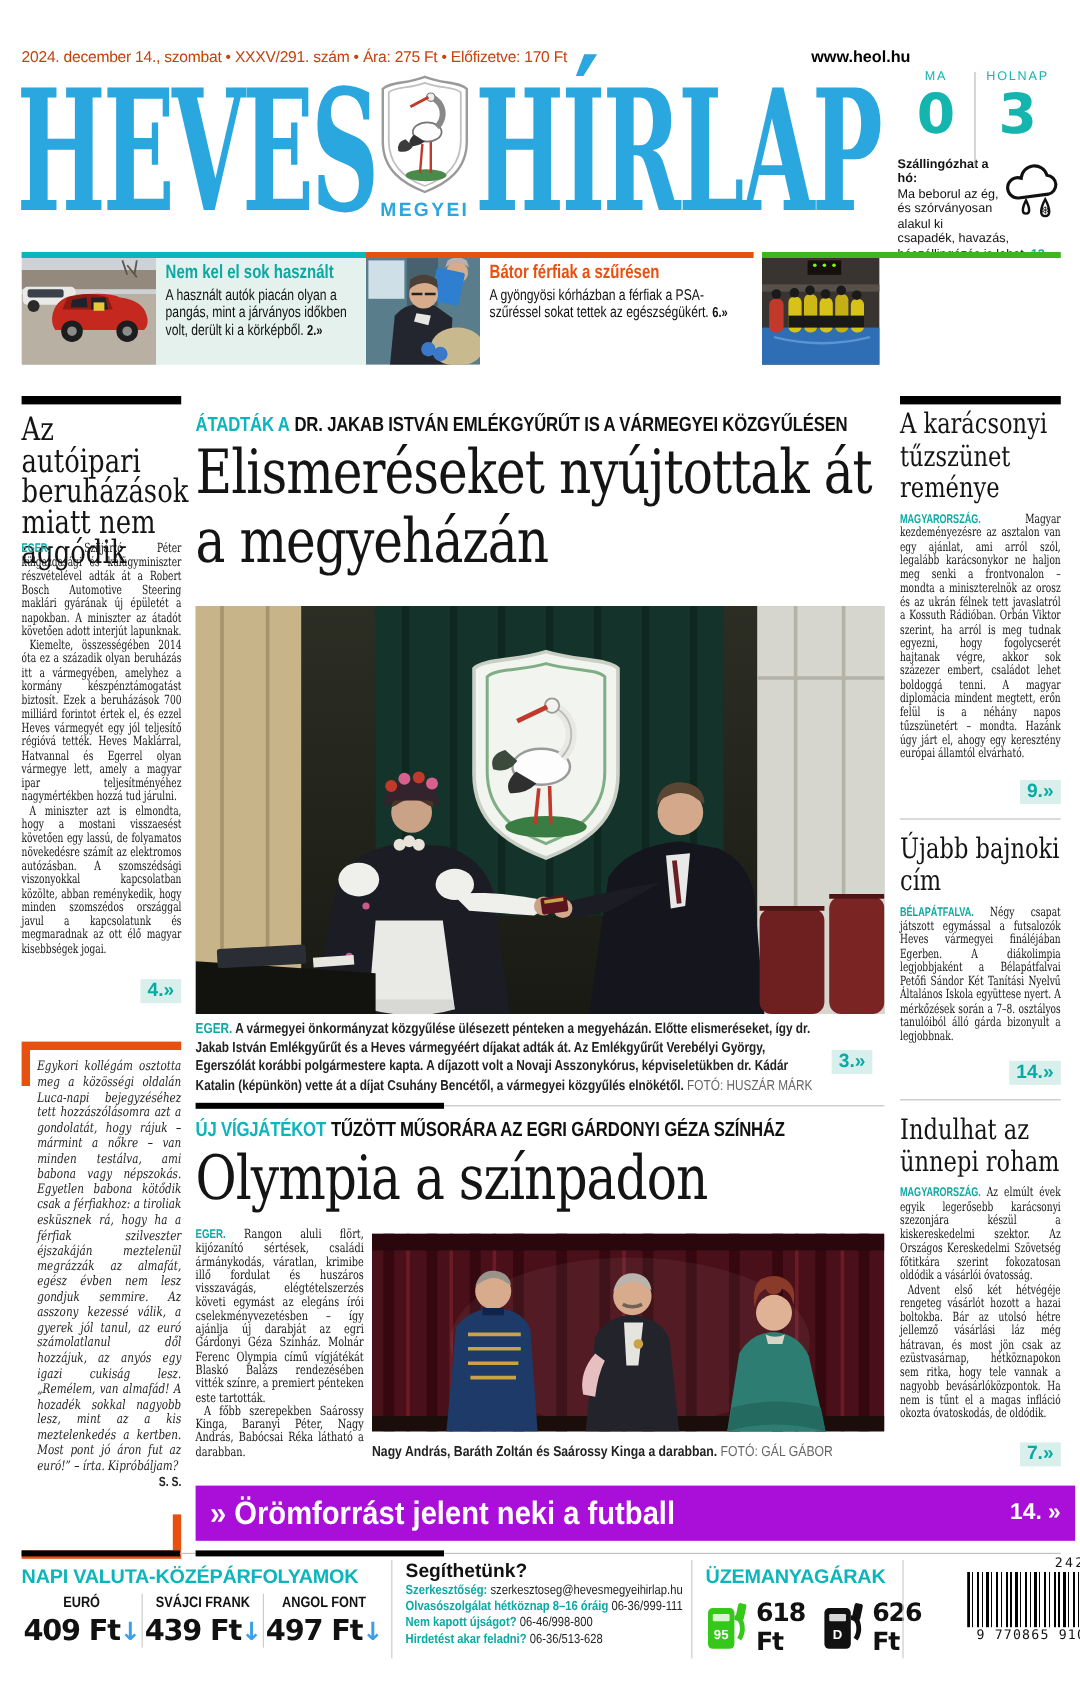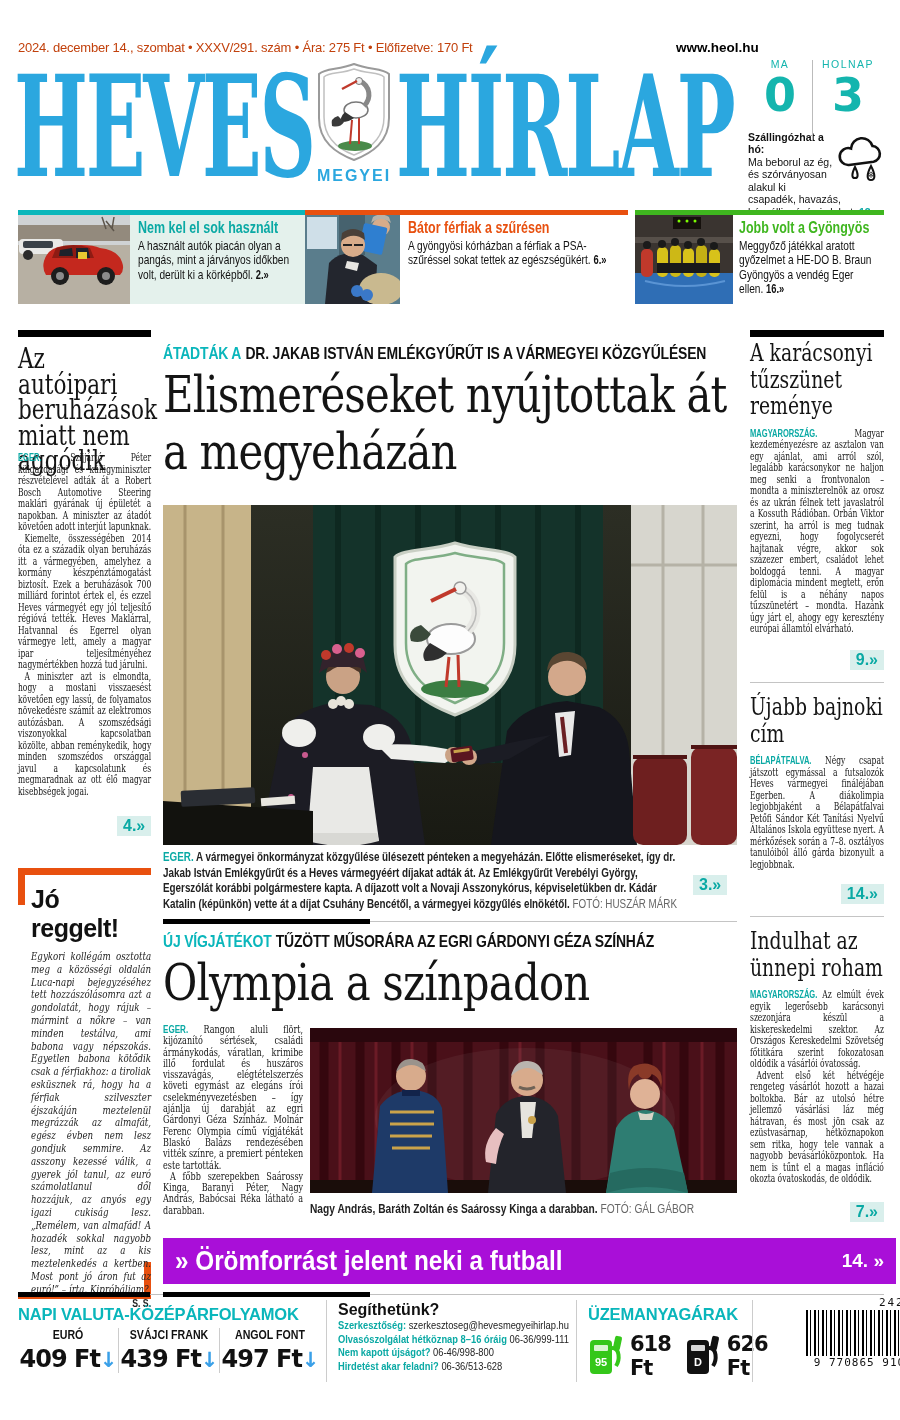--- a/index.html
+++ b/index.html
@@ -244,46 +244,38 @@
               <circle cx="27" cy="29" r="4" fill="#1a1a1a"></circle>
                 <circle cx="40" cy="27" r="4" fill="#1a1a1a"></circle>
               <circle cx="53" cy="30" r="4" fill="#1a1a1a"></circle>
                 <circle cx="66" cy="27" r="4" fill="#1a1a1a"></circle>
               <circle cx="79" cy="31" r="4" fill="#1a1a1a"></circle>
             </g>
             <rect x="6" y="34" width="12" height="28" rx="5" fill="#c0392b"></rect>
             <circle cx="12" cy="30" r="4" fill="#1a1a1a"></circle>
           </svg>
         </div>
-        <div class="ttext" style="width:137px;padding-left:6px;">
-          <div class="ttitle" style="color:#3FB61F;width:176px;transform:scaleX(.78);transform-origin:left top;">Jobb volt a Gyöngyös</div>
-          <div class="tcopy cx" style="width:176px;transform:scaleX(.78);">
-            <span>Meggyőző játékkal aratott győzelmet a HE-DO B. Braun Gyöngyös a vendég Eger ellen.</span>
-            <span class="tref">16.»</span>
-          </div>
-        </div>
       </div>
     </div>
   </div>
 
   <div class="abs leftcol">
     <div class="colbar"></div>
     <h2 class="h-serif lh-head cx" style="margin:9px 0 0;">Az autóipari beruházások miatt nem aggódik</h2>
     <div class="abs body-cond cx" style="top:122px;left:0;width:185px;transform:scaleX(.72);">
       <p><span class="loc">EGER.</span>
          <span>Szijjártó Péter külgazdasági és külügyminiszter részvételével adták át a Robert Bosch Automotive Steering maklári gyárának új épületét a napokban. A miniszter az átadót követően adott interjút lapunknak.</span></p>
       <p>Kiemelte, összességében 2014 óta ez a századik olyan beruházás itt a vármegyében, amelyhez a kormány készpénztámogatást biztosít. Ezek a beruházások 700 milliárd forintot értek el, és ezzel Heves vármegyét egy jól teljesítő régióvá tették. Heves Maklárral, Hatvannal és Egerrel olyan vármegye lett, amely a magyar ipar teljesítményéhez nagymértékben hozzá tud járulni.</p>
       <p>A miniszter azt is elmondta, hogy a mostani visszaesést követően egy lassú, de folyamatos növekedésre számít az elektromos autózásban. A szomszédsági viszonyokkal kapcsolatban közölte, abban reménykedik, hogy minden szomszédos országgal javul a kapcsolatunk és megmaradnak az ott élő magyar kisebbségek jogai.</p>
     </div>
     <span class="abs badge" style="left:99px;top:486px;">4.»</span>
 
     <div class="abs gm">
       <div class="gm-stub-l"></div>
       <div class="gm-stub-r"></div>
-      <div class="gm-title">Jó reggelt!</div>
       <div class="gm-text">
         <span>Egykori kollégám osztotta meg a közösségi oldalán Luca-napi bejegyzéséhez tett hozzászólásomra azt a gondolatát, hogy rájuk – mármint a nőkre – van minden testálva, ami babona vagy népszokás. Egyetlen babona kötődik csak a férfiakhoz: a tiroliak esküsznek rá, hogy ha a férfiak szilveszter éjszakáján meztelenül megrázzák az almafát, egész évben nem lesz gondjuk semmire. Az asszony kezessé válik, a gyerek jól tanul, az euró számolatlanul dől hozzájuk, az anyós egy igazi cukiság lesz. „Remélem, van almafád! A hozadék sokkal nagyobb lesz, mint az a kis meztelenkedés a kertben. Most pont jó áron fut az euró!” – írta. Kipróbáljam?</span>
         <span class="gm-sign">S. S.</span>
       </div>
     </div>
   </div>
 
   <div class="abs centercol">
 
     <div class="abs kicker cx" style="top:14px;left:0;">

